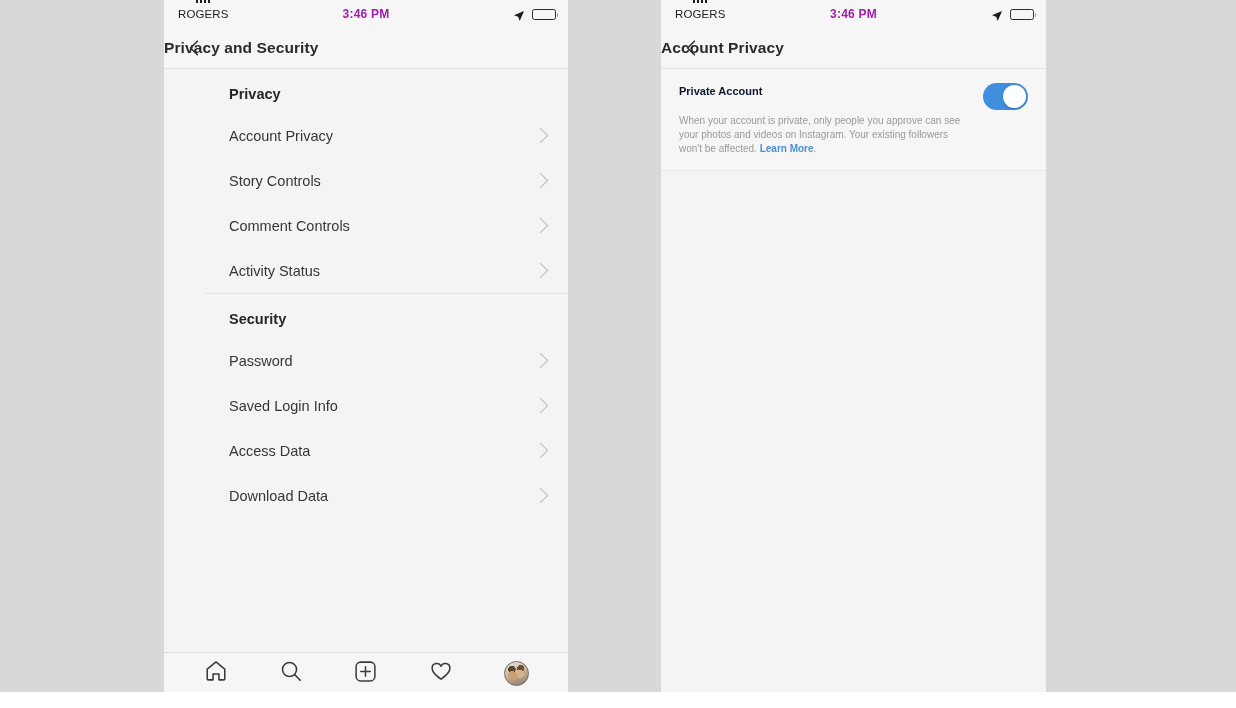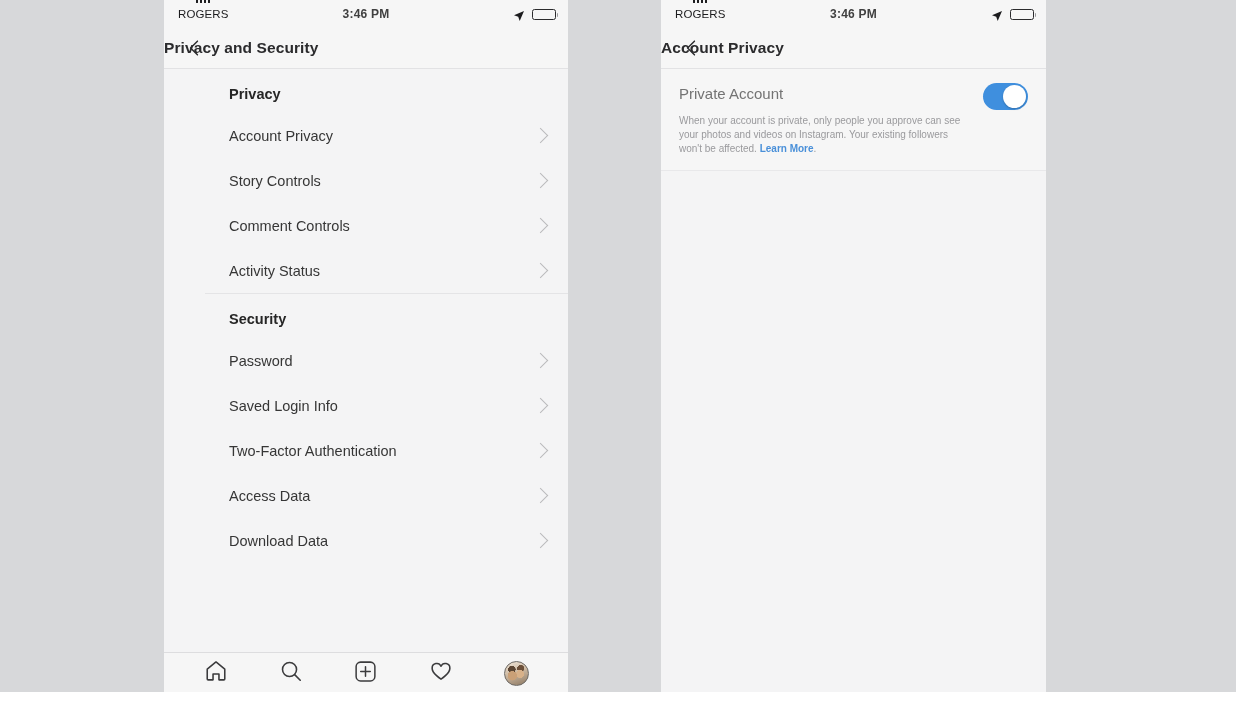--- a/index.html
+++ b/index.html
@@ -71,21 +71,21 @@
     width: 14px; height: 11px;
     position: relative;
     margin-left: 2px;
   }
   .sb-center {
     position: absolute;
     left: 0; right: 0;
     text-align: center;
     font-size: 12px;
     font-weight: bold;
-    color: #404040;
+    color: #a21caf;
     letter-spacing: 0.2px;
   }
   .sb-right {
     position: absolute;
     right: 12px;
     display: flex;
     align-items: center;
     gap: 7px;
   }
   .loc-arrow { width: 12px; height: 12px; display:block; }
@@ -214,23 +214,24 @@
     background: #f6f6f6;
     border-bottom: 1px solid #e8e8ea;
     padding: 14px 18px 14px 18px;
   }
   .setting-top {
     display: flex;
     align-items: flex-start;
     justify-content: space-between;
   }
   .setting-title {
-    font-size: 15px;
-    color: #737373;
+    font-size: 11px;
+    color: #0f172a;
     padding-top: 2px;
+    font-weight: bold;
   }
   .toggle {
     width: 45px; height: 27px;
     border-radius: 14px;
     background: #3f8fde;
     position: relative;
     flex: none;
     cursor: pointer;
   }
   .toggle .knob {
@@ -322,24 +323,20 @@
     <div class="section-divider"></div>
 
     <div class="section-header">Security</div>
 
     <div class="row">
       <span class="row-label">Password</span>
       <span class="chev"></span>
     </div>
     <div class="row">
       <span class="row-label">Saved Login Info</span>
-      <span class="chev"></span>
-    </div>
-    <div class="row">
-      <span class="row-label">Two-Factor Authentication</span>
       <span class="chev"></span>
     </div>
     <div class="row">
       <span class="row-label">Access Data</span>
       <span class="chev"></span>
     </div>
     <div class="row">
       <span class="row-label">Download Data</span>
       <span class="chev"></span>
     </div>

